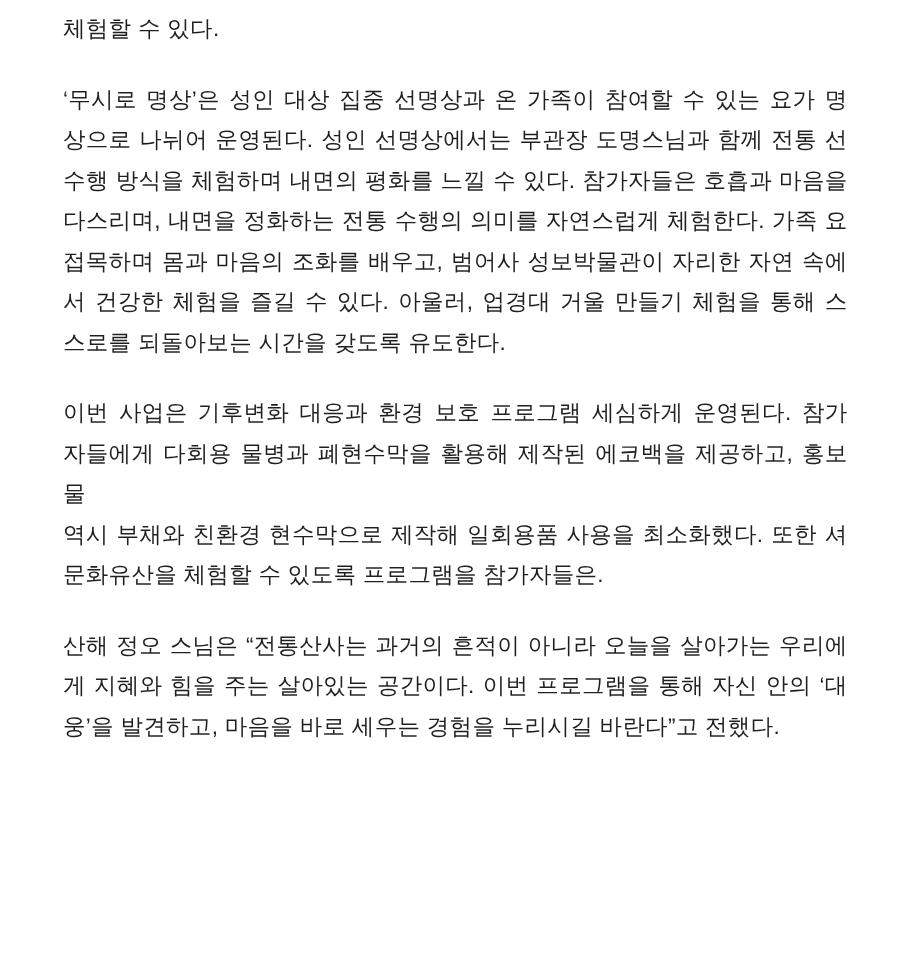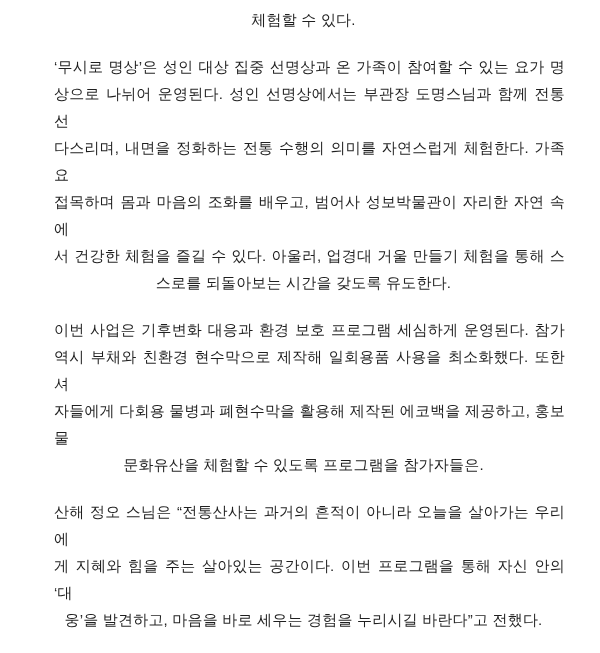--- a/index.html
+++ b/index.html
@@ -19,51 +19,51 @@
     font-family: "Liberation Sans", "DejaVu Sans", sans-serif;
     font-size: 15px;
     line-height: 27px;
     color: #1f1f1f;
     letter-spacing: 0.2px;
   }
   .para {
     margin: 0 0 20px 0;
   }
   .line {
-    text-align: center;
+    text-align: left;
   }
   
   .line.just {
     text-align: justify;
     text-align-last: justify;
-    margin-left: 12px;
   }
 </style>
 </head>
 <body>
 
 <div class="article">
 
   <div class="para">
     <div class="line">체험할 수 있다.</div>
   </div>
 
   <div class="para">
     <div class="line just">‘무시로 명상’은 성인 대상 집중 선명상과 온 가족이 참여할 수 있는 요가 명</div>
     <div class="line just">상으로 나뉘어 운영된다. 성인 선명상에서는 부관장 도명스님과 함께 전통 선</div>
+    <div class="line just">수행 방식을 체험하며 내면의 평화를 느낄 수 있다. 참가자들은 호흡과 마음을</div>
     <div class="line just">다스리며, 내면을 정화하는 전통 수행의 의미를 자연스럽게 체험한다. 가족 요</div>
     <div class="line just">접목하며 몸과 마음의 조화를 배우고, 범어사 성보박물관이 자리한 자연 속에</div>
     <div class="line just">서 건강한 체험을 즐길 수 있다. 아울러, 업경대 거울 만들기 체험을 통해 스</div>
     <div class="line">스로를 되돌아보는 시간을 갖도록 유도한다.</div>
   </div>
 
   <div class="para">
     <div class="line just">이번 사업은 기후변화 대응과 환경 보호 프로그램 세심하게 운영된다. 참가</div>
+    <div class="line just">자들에게 다회용 물병과 폐현수막을 활용해 제작된 에코백을 제공하고, 홍보물</div>
     <div class="line just">역시 부채와 친환경 현수막으로 제작해 일회용품 사용을 최소화했다. 또한 셔</div>
-    <div class="line just">자들에게 다회용 물병과 폐현수막을 활용해 제작된 에코백을 제공하고, 홍보물</div>
     <div class="line">문화유산을 체험할 수 있도록 프로그램을 참가자들은.</div>
   </div>
 
   <div class="para">
     <div class="line just">산해 정오 스님은 “전통산사는 과거의 흔적이 아니라 오늘을 살아가는 우리에</div>
     <div class="line just">게 지혜와 힘을 주는 살아있는 공간이다. 이번 프로그램을 통해 자신 안의 ‘대</div>
     <div class="line">웅’을 발견하고, 마음을 바로 세우는 경험을 누리시길 바란다”고 전했다.</div>
   </div>
 
 

